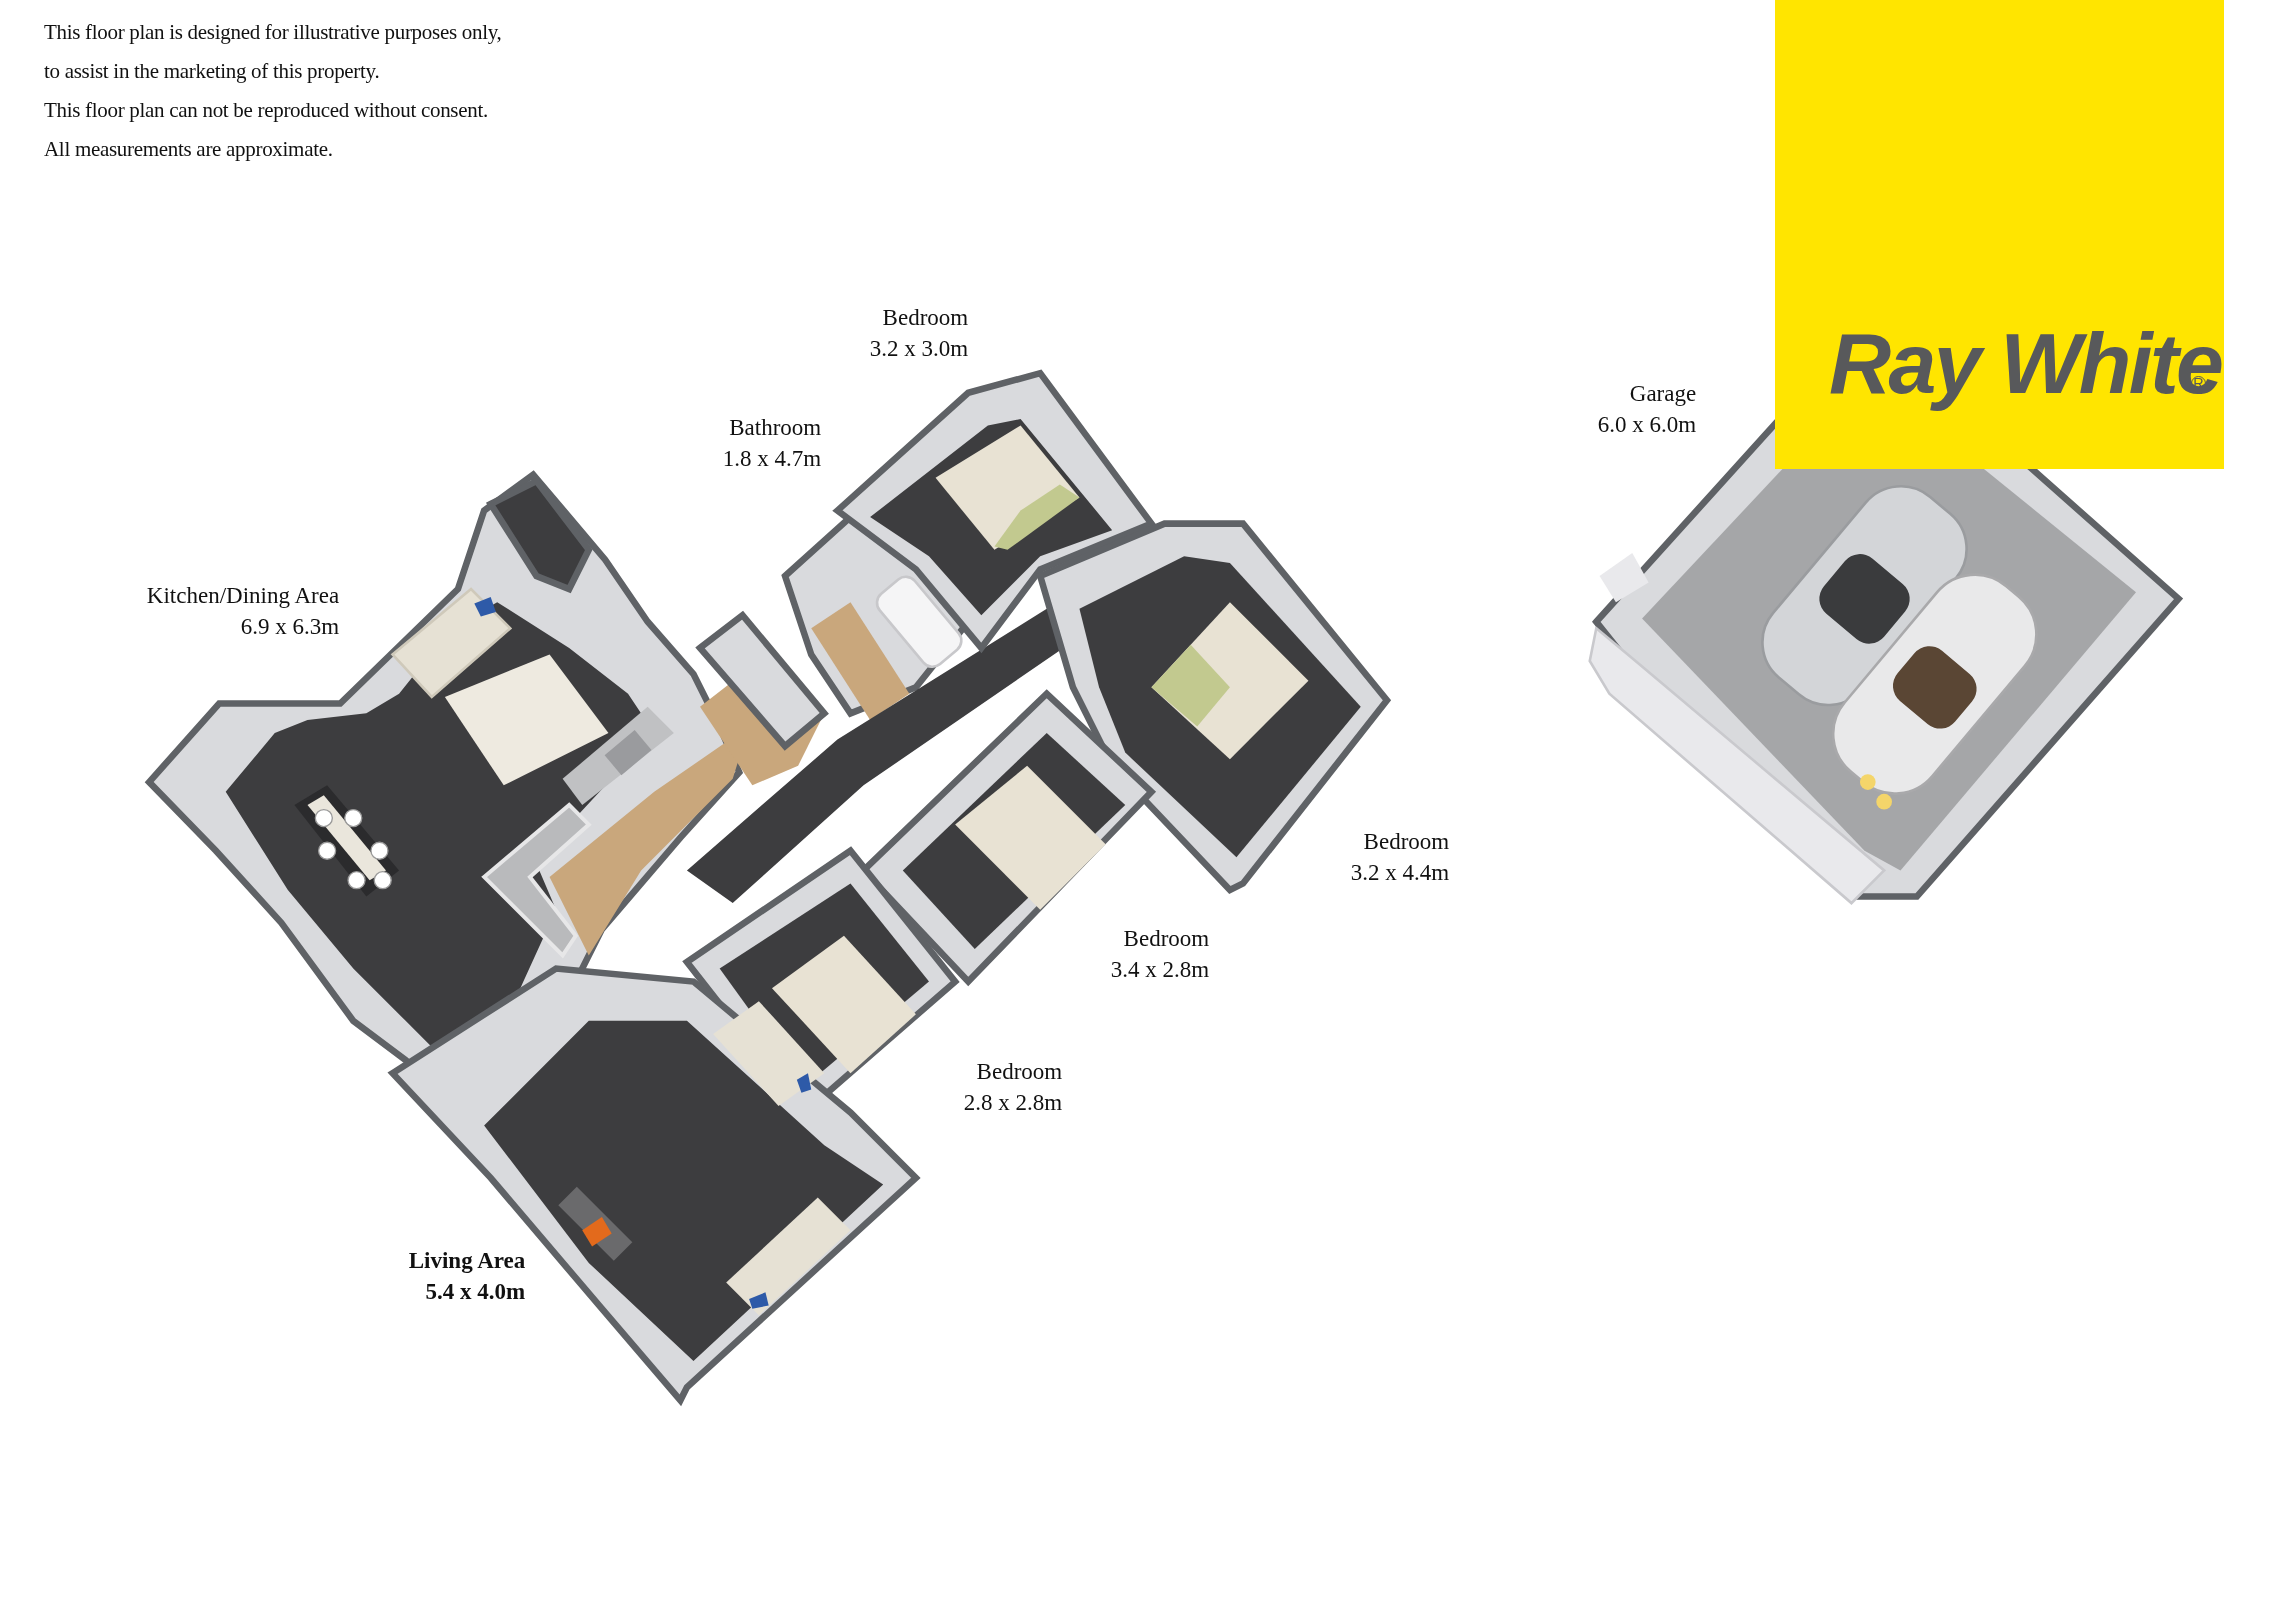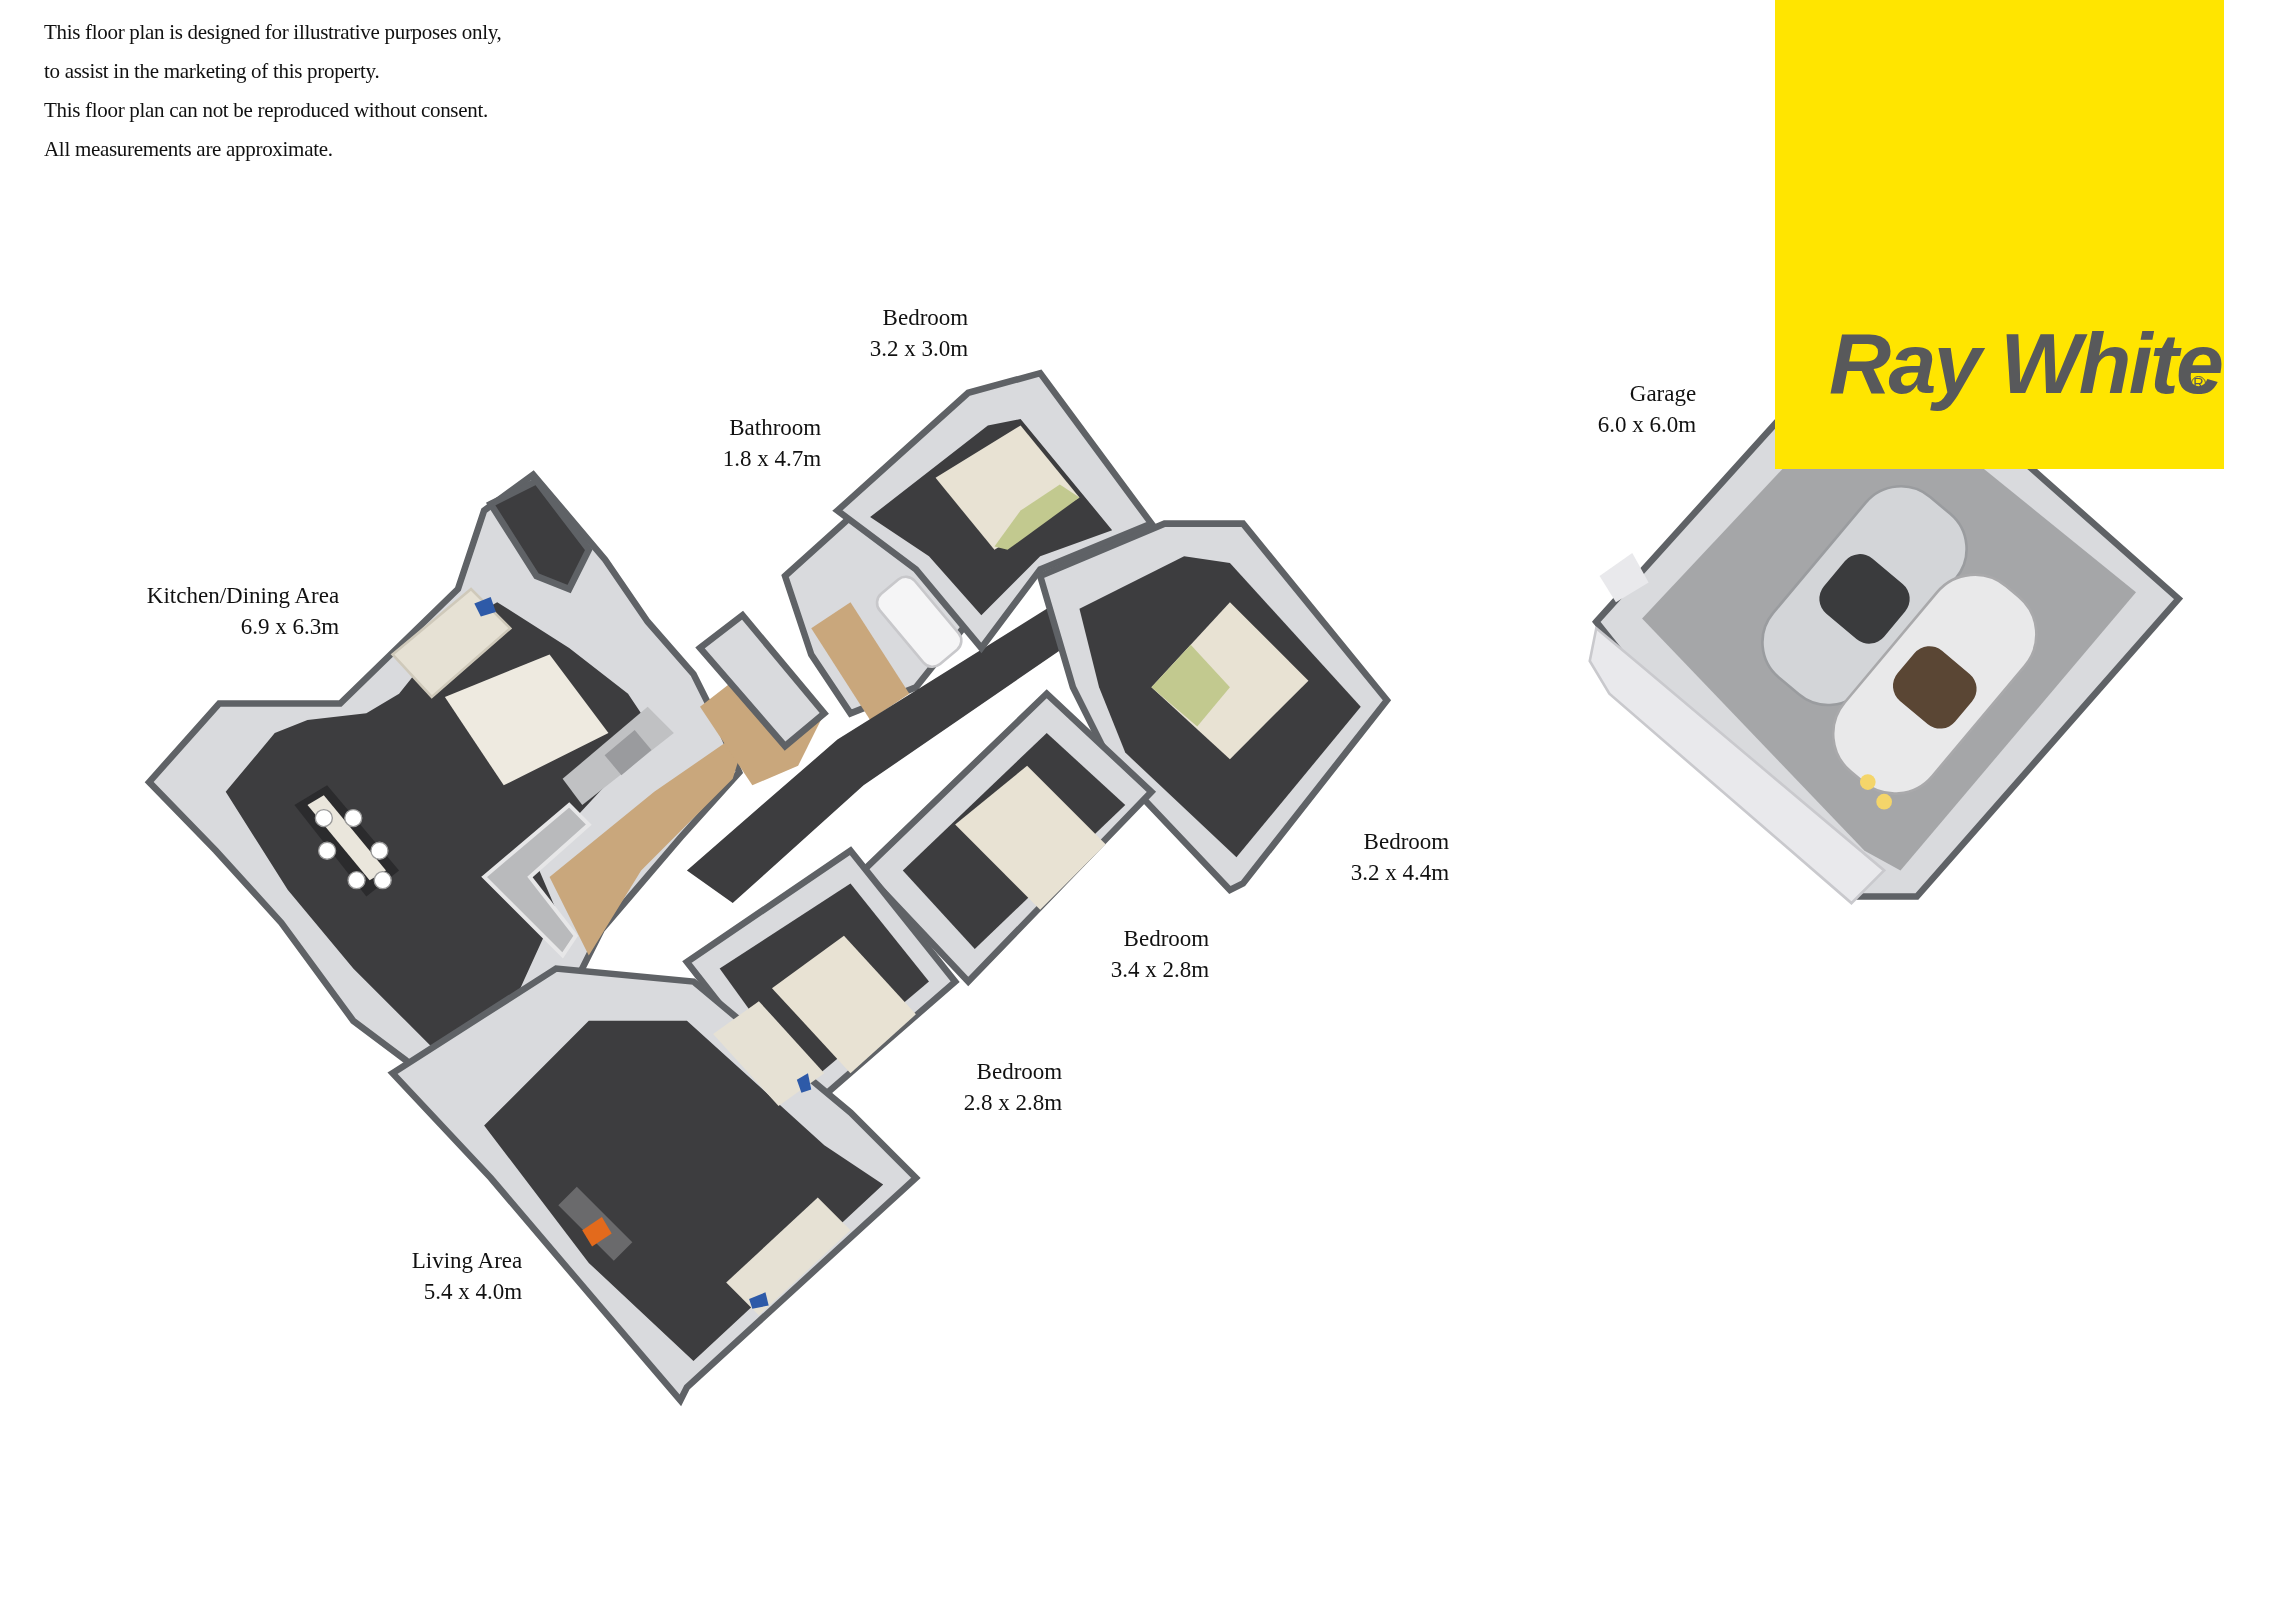--- a/index.html
+++ b/index.html
@@ -136,17 +136,17 @@
   <div>3.2 x 4.4m</div>
 </div>
 <div class="label" style="left:1160px; top:923px;">
   <div>Bedroom</div>
   <div>3.4 x 2.8m</div>
 </div>
 <div class="label" style="left:1013px; top:1056px;">
   <div>Bedroom</div>
   <div>2.8 x 2.8m</div>
 </div>
-<div class="label" style="left:467px; top:1245px;">
+<div class="label" style="left:467px; top:1245px;font-weight:bold;">
   <div>Living Area</div>
   <div>5.4 x 4.0m</div>
 </div>
 
 
 </body></html>

